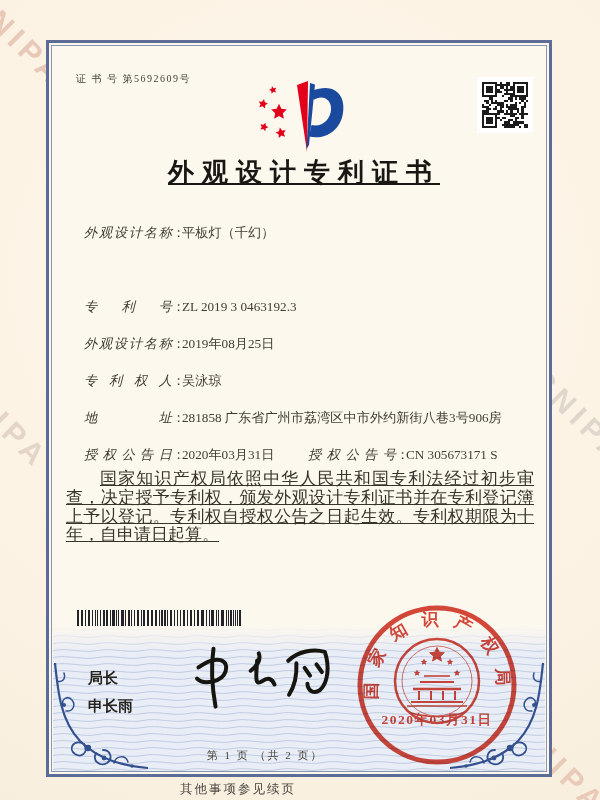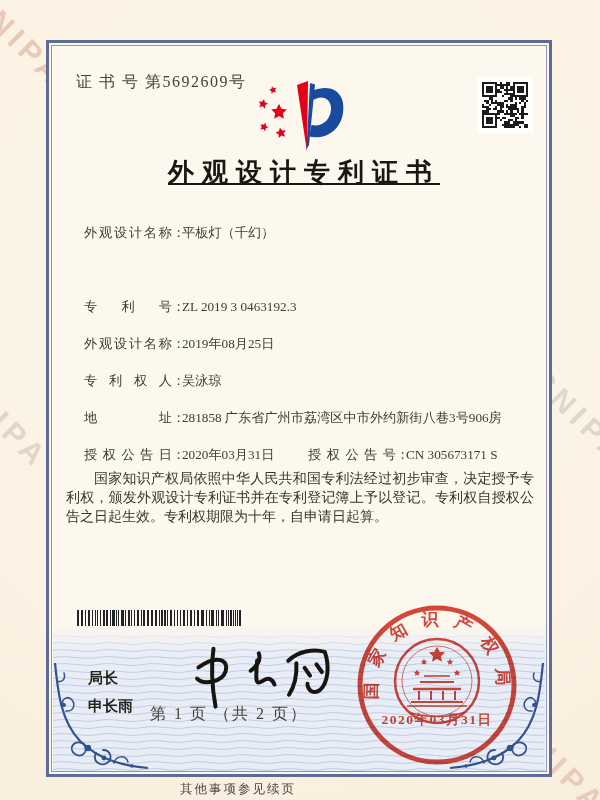--- a/index.html
+++ b/index.html
@@ -24,55 +24,55 @@
     transform:rotate(45deg); transform-origin:left top; pointer-events:none;
   }
   .wm1 { left:-14px; top:-16px; color:rgba(214,158,138,.5); }
   .wm2 { left:168px; top:92px;  color:rgba(172,166,158,.35); }
   .wm3 { left:368px; top:232px; color:rgba(175,169,162,.33); }
   .wm4 { left:-30px; top:366px; color:rgba(196,172,158,.42); }
   .wm5 { left:548px; top:362px; color:rgba(178,170,164,.38); }
   .wm6 { left:185px; top:502px; color:rgba(170,165,158,.28); }
   .wm7 { left:528px; top:712px; color:rgba(214,158,138,.45); }
   
-  .cert-no { position:absolute; left:76px; top:72px; font-size:16px; letter-spacing:1.5px; color:#45423a; }
+  .cert-no { position:absolute; left:76px; top:72px; font-size:10px; letter-spacing:1.5px; color:#45423a; }
   .logo { position:absolute; left:258px; top:81px; width:90px; height:75px; }
   .qr-box { position:absolute; left:477px; top:77px; width:56px; height:56px; background:#fff; }
   .qr { position:absolute; left:5px; top:5px; width:46px; height:46px; }
   .title {
     position:absolute; left:0; top:155px; width:100%; text-align:center;
     font-size:26px; font-weight:bold; letter-spacing:8px; color:#191713; text-indent:8px;text-decoration:underline;
   }
   
   .field-row { position:absolute; left:84px; right:56px; height:18px; font-size:13.2px; white-space:nowrap; }
-  .flabel { display:inline-block; width:88px; text-align:justify; text-align-last:justify; vertical-align:top; color:#3e3b33; }
+  .flabel { display:inline-block; width:88px; text-align:justify; text-align-last:justify; vertical-align:top; color:#3e3b33;font-style:italic; }
   .fcolon { display:inline-block; width:10px; color:#3e3b33; }
   .fvalue { color:#403c33;margin-top:34px; }
   .grant-pair2 { position:absolute; left:224px; top:0; white-space:nowrap; }
   
   .body-text {
     position:absolute; left:66px; top:470px; width:468px;
-    font-size:14px; line-height:18.8px; text-align:justify; color:#37342d;
+    font-size:17px; line-height:18.8px; text-align:justify; color:#37342d;text-decoration:underline;
   }
   .body-text p { text-indent:2em; margin:0; }
   
   .barcode { position:absolute; left:77px; top:610px; width:166px; height:20px; }
   
   .band { position:absolute; left:53px; top:626px; width:492px; height:145px; }
   .flourish { position:absolute; width:96px; height:108px; bottom:0; }
   .flourish.left  { left:-1px; }
   .flourish.right { right:-1px; transform:scaleX(-1); }
   
   .officer { position:absolute; left:88px; top:664px; font-family:"Liberation Sans",sans-serif; font-size:15px; font-weight:600; color:#26231e; line-height:28px; }
   .signature { position:absolute; left:185px; top:636px; width:160px; height:80px; transform:rotate(-3deg); }
   
   .seal { position:absolute; left:351px; top:599px; width:172px; height:172px; mix-blend-mode:multiply; opacity:.93; }
   .seal text { font-family:"Liberation Serif","DejaVu Serif",serif; }
   
-  .page-ind { position:absolute; left:150px; top:704px; width:230px; text-align:left; font-size:16px; letter-spacing:2px; color:#45423a; }
+  .page-ind { position:absolute; left:150px; top:748px; width:230px; text-align:center; font-size:11px; letter-spacing:2px; color:#45423a; }
   .cont-note { position:absolute; left:180px; top:781px; width:240px; font-size:12.5px; letter-spacing:2px; color:#4a463e; }
 </style>
 </head>
 <body>
 
 <div class="stage">
 
   <div class="wm wm1">CNIPA</div>
   <div class="wm wm2">CNIPA</div>
   <div class="wm wm3">CNIPA</div>

